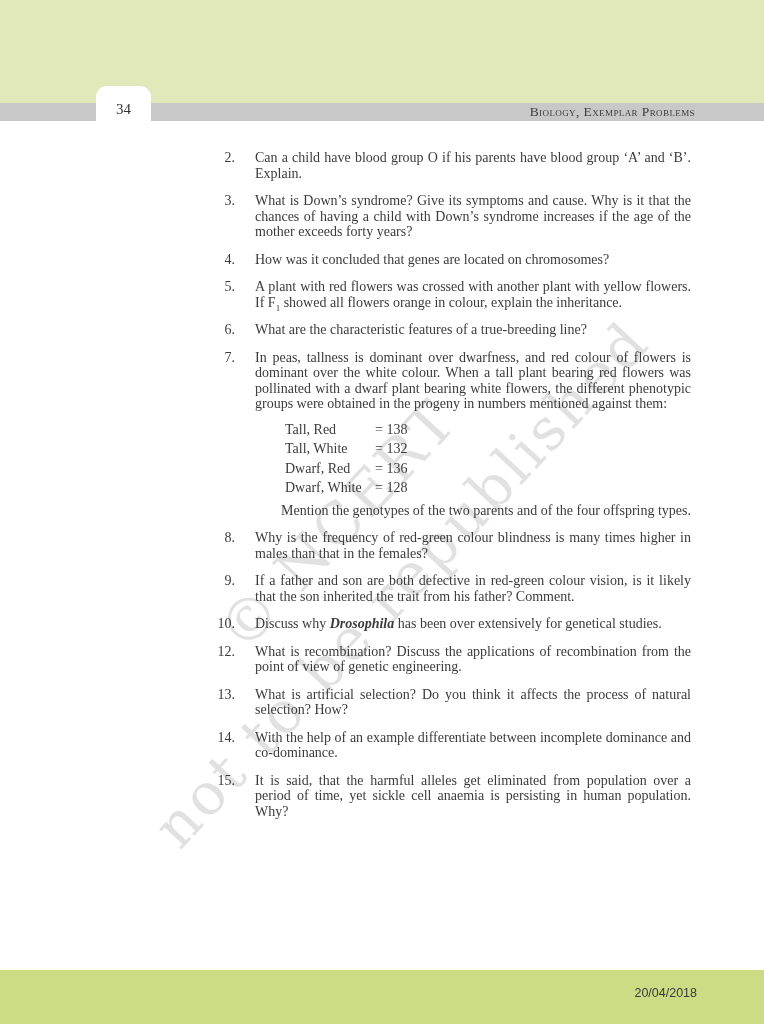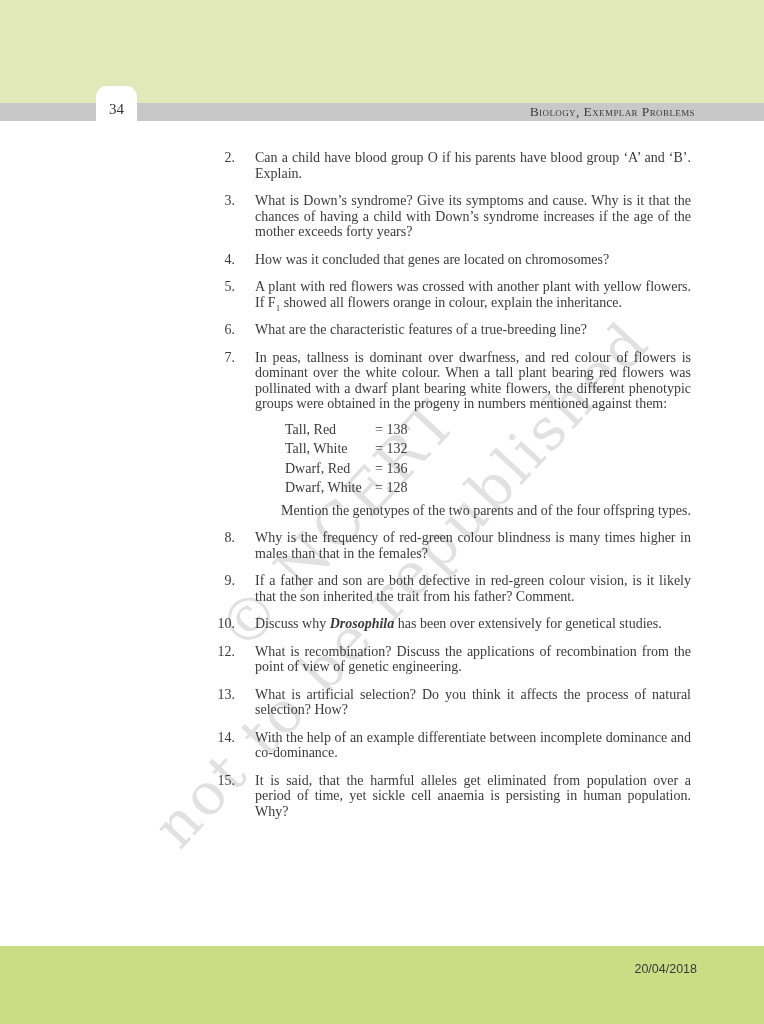--- a/index.html
+++ b/index.html
@@ -31,21 +31,21 @@
     font-family: "Liberation Serif", serif;
     font-variant: small-caps;
     font-size: 13.5px;
     letter-spacing: 0.4px;
     color: #3c3c3c;
   }
 
   
   .page-tab {
     position: absolute; top: 86px; left: 96px;
-    width: 41px; height: 35px;
+    width: 55px; height: 35px;
     background: #ffffff;
     border-radius: 11px 11px 0 0;
     display: flex; align-items: flex-end; justify-content: center;
     padding-bottom: 3px;
     font-family: "Liberation Serif", serif;
     font-size: 15px; color: #333333;
   }
 
   
   .watermark {
@@ -91,21 +91,21 @@
     font-size: 14px; line-height: 15.5px; color: #3b3b3b;
   }
   .q7-table { margin: 6px 0 5px 37px; }
   .q7-row { display: flex; line-height: 19.5px; }
   .q7-label { width: 90px; }
   .q7-footer { text-align: right; }
 
   
   .band-bottom {
     position: absolute; bottom: 0; left: 0;
-    width: 764px; height: 78px;
+    width: 764px; height: 54px;
     background: #cbdc85;
     z-index: 3;
   }
   .date {
     position: absolute; top: 16px; right: 67px;
     font-family: "Liberation Sans", sans-serif;
     font-size: 12.5px;
     color: #3a3a3a;
   }
 </style>

